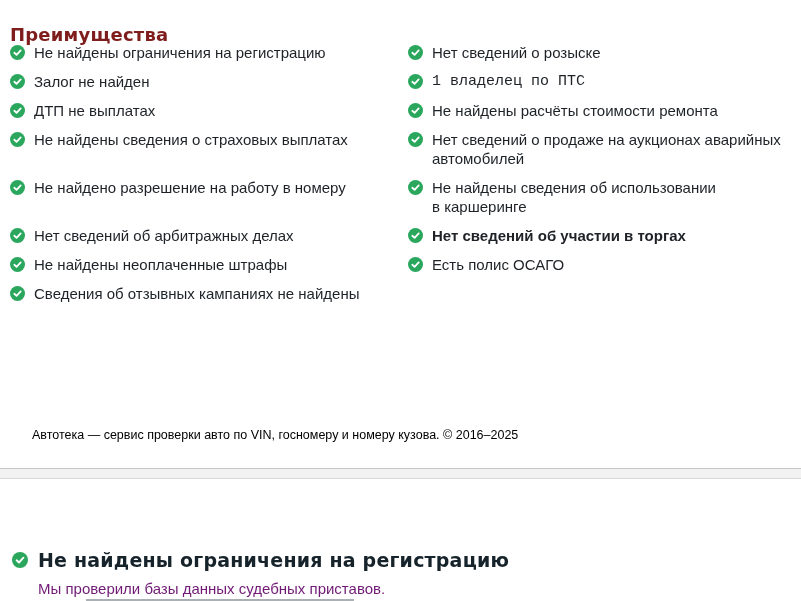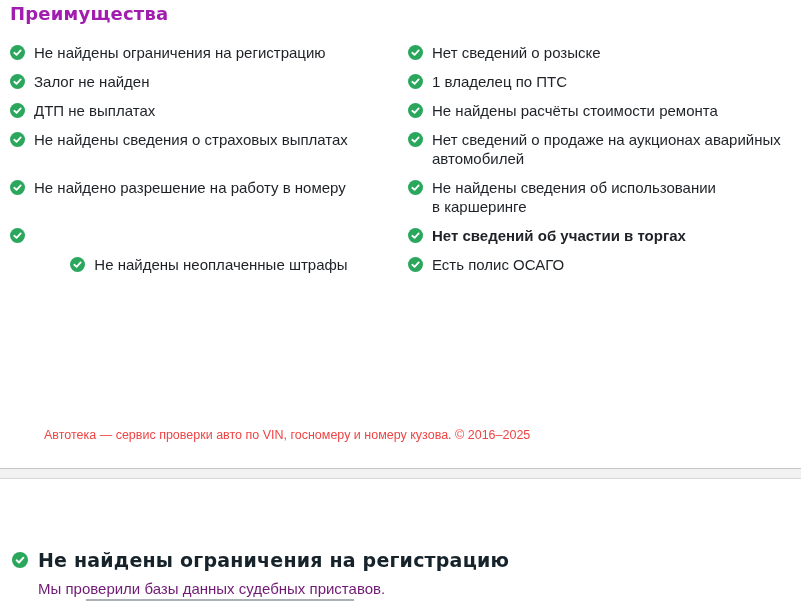--- a/index.html
+++ b/index.html
@@ -6,26 +6,26 @@
   html, body { background: #ffffff; }
   body {
     width: 801px; height: 601px;
     position: relative;
     overflow: hidden;
     font-family: "Liberation Sans", sans-serif;
     color: #1e2227;
   }
   .page-title {
     position: absolute;
-    left: 10px; top: 3px;
+    left: 10px; top: 24px;
     font-family: "DejaVu Sans", sans-serif;
     font-weight: bold;
     font-size: 18px;
     letter-spacing: 0.2px;
-    color: #a21caf;
+    color: #7f1d1d;
   }
   .adv-grid {
     position: absolute;
     left: 10px; top: 43px;
     width: 781px;
     display: grid;
     grid-template-columns: 398px 373px;
     grid-auto-rows: min-content;
     row-gap: 10px;
   }
@@ -42,23 +42,23 @@
     line-height: 0;
   }
   .adv-text {
     font-size: 15px;
     line-height: 19px;
     white-space: pre-line;
     color: #1e2227;
   }
   .report-footer {
     position: absolute;
-    left: 44px; top: 428px;
+    left: 32px; top: 428px;
     font-size: 12.5px;
-    color: #ef4444;
+    color: #000000;
   }
   .page-gap {
     position: absolute;
     left: 0; top: 468px;
     width: 801px; height: 11px;
     background: #f2f2f2;
     border-top: 1px solid #c6c6c6;
     border-bottom: 1px solid #d8d8d8;
   }
   .detail-section {
@@ -120,21 +120,21 @@
         </svg></span>
       <span class="adv-text">Нет сведений о розыске</span>
     </div>
     <div class="adv-item" style="grid-area: 2 / 1;">
       <span class="check"><svg viewBox="0 0 16 16" width="100%" height="100%">
           <circle cx="8" cy="8" r="8" fill="#2aa75d"></circle>
           <path d="M4.6 8.3 L7 10.5 L11.4 5.7" fill="none" stroke="#ffffff" stroke-width="1.9" stroke-linecap="round" stroke-linejoin="round"></path>
         </svg></span>
       <span class="adv-text">Залог не найден</span>
     </div>
-    <div class="adv-item" style="grid-area: 2 / 2;">
+    <div class="adv-item" style="grid-area: 2 / 2; font-family: Liberation Mono, monospace;">
       <span class="check"><svg viewBox="0 0 16 16" width="100%" height="100%">
           <circle cx="8" cy="8" r="8" fill="#2aa75d"></circle>
           <path d="M4.6 8.3 L7 10.5 L11.4 5.7" fill="none" stroke="#ffffff" stroke-width="1.9" stroke-linecap="round" stroke-linejoin="round"></path>
         </svg></span>
       <span class="adv-text">1 владелец по ПТС</span>
     </div>
     <div class="adv-item" style="grid-area: 3 / 1;">
       <span class="check"><svg viewBox="0 0 16 16" width="100%" height="100%">
           <circle cx="8" cy="8" r="8" fill="#2aa75d"></circle>
           <path d="M4.6 8.3 L7 10.5 L11.4 5.7" fill="none" stroke="#ffffff" stroke-width="1.9" stroke-linecap="round" stroke-linejoin="round"></path>
@@ -176,41 +176,49 @@
           <path d="M4.6 8.3 L7 10.5 L11.4 5.7" fill="none" stroke="#ffffff" stroke-width="1.9" stroke-linecap="round" stroke-linejoin="round"></path>
         </svg></span>
       <span class="adv-text">Не найдены сведения об использовании
 в каршеринге</span>
     </div>
     <div class="adv-item" style="grid-area: 6 / 1;">
       <span class="check"><svg viewBox="0 0 16 16" width="100%" height="100%">
           <circle cx="8" cy="8" r="8" fill="#2aa75d"></circle>
           <path d="M4.6 8.3 L7 10.5 L11.4 5.7" fill="none" stroke="#ffffff" stroke-width="1.9" stroke-linecap="round" stroke-linejoin="round"></path>
         </svg></span>
+      <span class="adv-text">Нет сведений об арбитражных делах</span>
     </div>
     <div class="adv-item" style="grid-area: 6 / 2; font-weight: bold;">
       <span class="check"><svg viewBox="0 0 16 16" width="100%" height="100%">
           <circle cx="8" cy="8" r="8" fill="#2aa75d"></circle>
           <path d="M4.6 8.3 L7 10.5 L11.4 5.7" fill="none" stroke="#ffffff" stroke-width="1.9" stroke-linecap="round" stroke-linejoin="round"></path>
         </svg></span>
       <span class="adv-text">Нет сведений об участии в торгах</span>
     </div>
-    <div class="adv-item" style="grid-area: 7 / 1; justify-content: center;">
+    <div class="adv-item" style="grid-area: 7 / 1;">
       <span class="check"><svg viewBox="0 0 16 16" width="100%" height="100%">
           <circle cx="8" cy="8" r="8" fill="#2aa75d"></circle>
           <path d="M4.6 8.3 L7 10.5 L11.4 5.7" fill="none" stroke="#ffffff" stroke-width="1.9" stroke-linecap="round" stroke-linejoin="round"></path>
         </svg></span>
       <span class="adv-text">Не найдены неоплаченные штрафы</span>
     </div>
     <div class="adv-item" style="grid-area: 7 / 2;">
       <span class="check"><svg viewBox="0 0 16 16" width="100%" height="100%">
           <circle cx="8" cy="8" r="8" fill="#2aa75d"></circle>
           <path d="M4.6 8.3 L7 10.5 L11.4 5.7" fill="none" stroke="#ffffff" stroke-width="1.9" stroke-linecap="round" stroke-linejoin="round"></path>
         </svg></span>
       <span class="adv-text">Есть полис ОСАГО</span>
+    </div>
+    <div class="adv-item" style="grid-area: 8 / 1;">
+      <span class="check"><svg viewBox="0 0 16 16" width="100%" height="100%">
+          <circle cx="8" cy="8" r="8" fill="#2aa75d"></circle>
+          <path d="M4.6 8.3 L7 10.5 L11.4 5.7" fill="none" stroke="#ffffff" stroke-width="1.9" stroke-linecap="round" stroke-linejoin="round"></path>
+        </svg></span>
+      <span class="adv-text">Сведения об отзывных кампаниях не найдены</span>
     </div>
   </div>
 
 <div class="report-footer">Автотека — сервис проверки авто по VIN, госномеру и номеру кузова. © 2016–2025</div>
 
 <div class="page-gap"></div>
 
 <div class="detail-section">
   <div class="detail-head">
     <span class="check"><svg viewBox="0 0 16 16" width="100%" height="100%">

